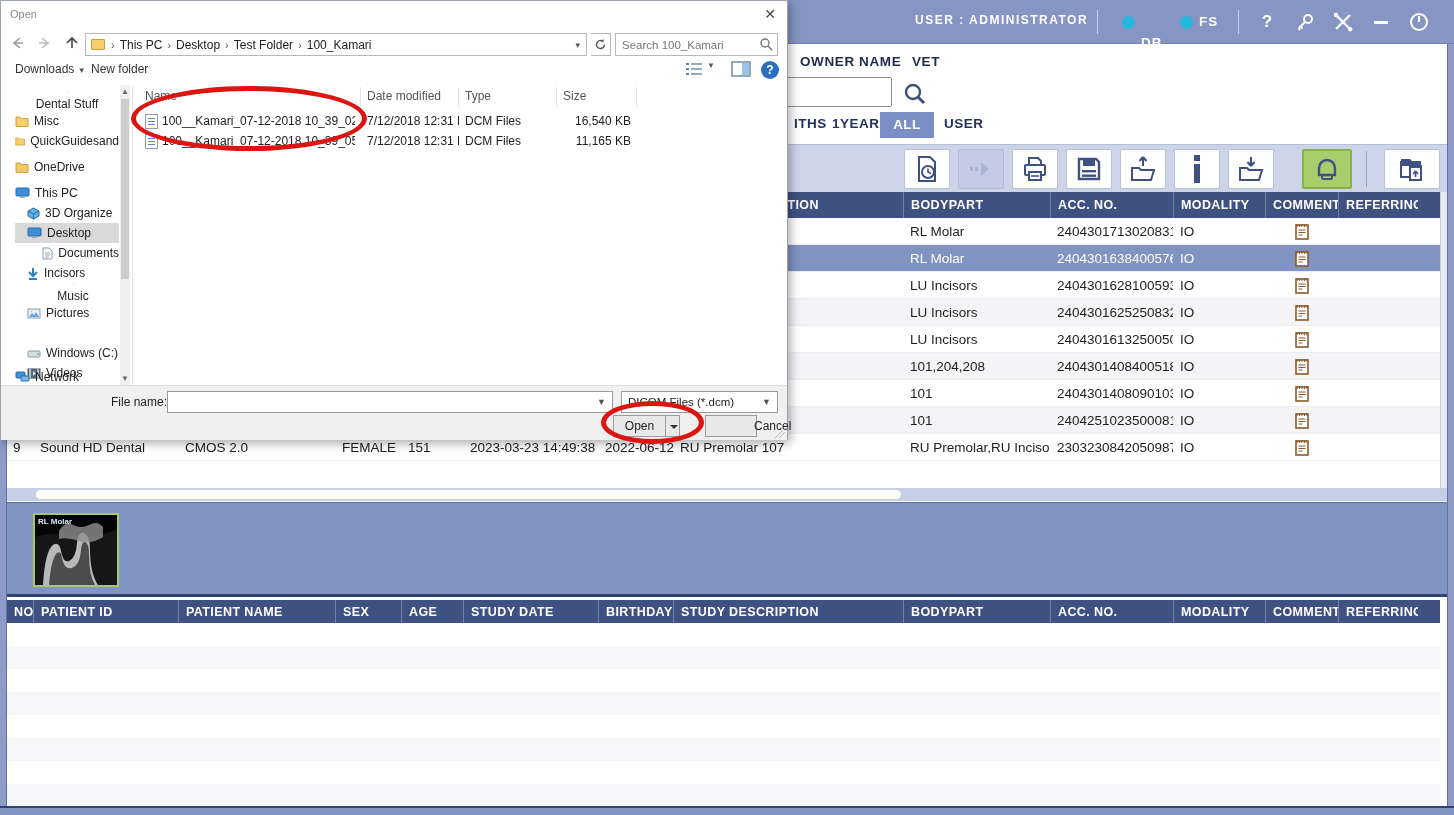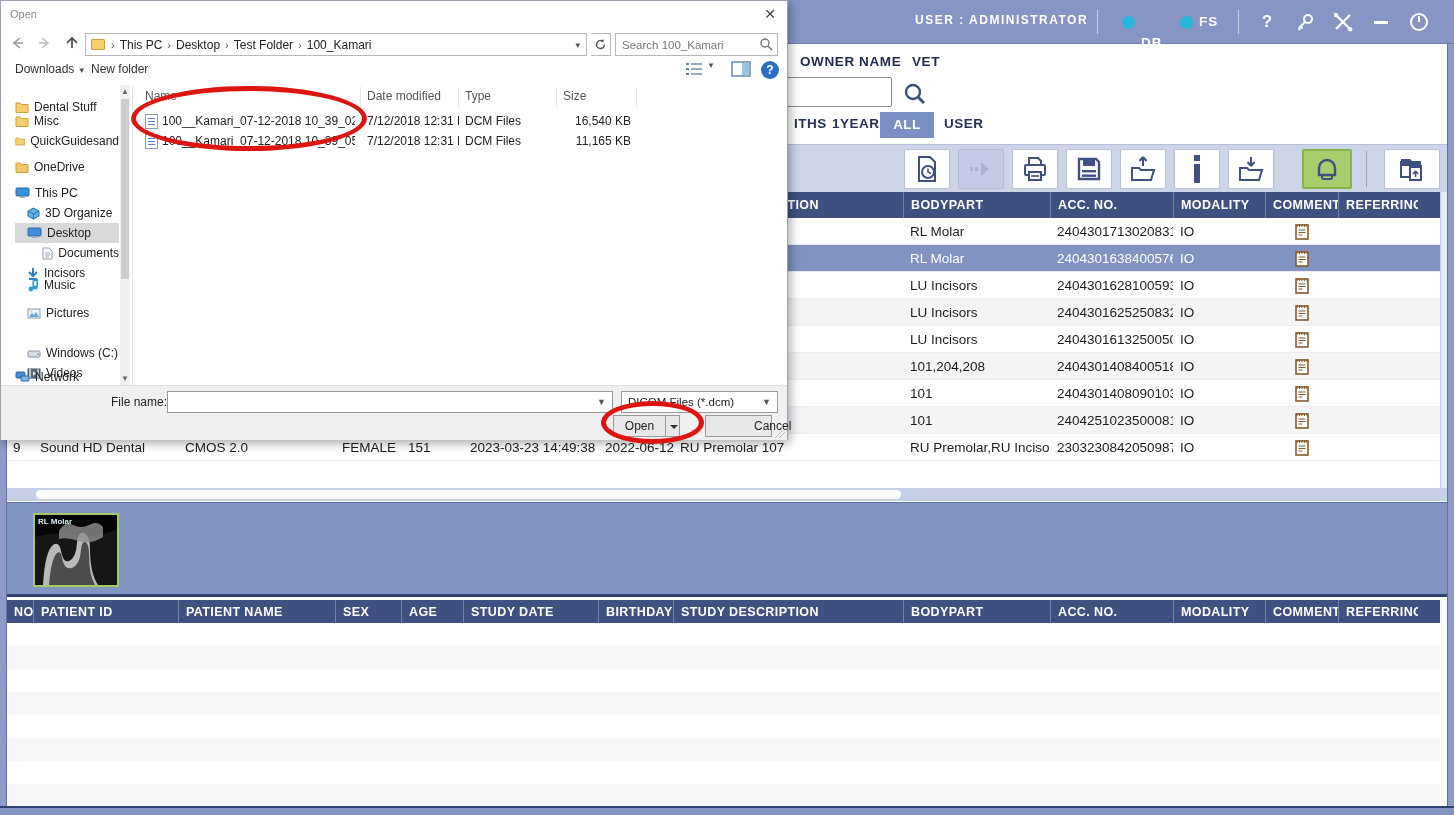--- a/index.html
+++ b/index.html
@@ -98,21 +98,21 @@
   .dlg-footer { position:absolute; left:0; top:384px; width:100%; height:55px; background:#f0f0f0; border-top:1px solid #dedede; }
   .fname-label { position:absolute; left:110px; top:9px; font-size:12px; color:#222; }
   .fname-input { position:absolute; left:166px; top:5px; width:446px; height:22px; border:1px solid #9a9a9a; background:#fff; font-size:12px; padding:0 18px 0 5px; }
   .fname-caret { position:absolute; left:596px; top:11px; color:#555; font-size:9px; }
   .ftype { position:absolute; left:620px; top:5px; width:157px; height:22px; border:1px solid #9a9a9a; background:#fff; font-size:11.5px; line-height:20px; padding-left:6px; cursor:pointer; }
   .ftype .caret { position:absolute; right:6px; top:0; font-size:9px; color:#555; }
   .btn { position:absolute; top:29px; height:22px; background:#e8e8e8; border:1px solid #9a9a9a; font-size:12px; text-align:center; line-height:20px; cursor:pointer; }
   .btn-open { left:612px; width:52px; border-right:none; }
   .btn-open-dd { left:664px; width:15px; }
   .btn-open-dd::after { content:""; position:absolute; left:4px; top:9px; border:4px solid transparent; border-top-color:#333; }
-  .btn-cancel { left:704px; width:67px;padding-left:48px; }
+  .btn-cancel { left:704px; width:52px;padding-left:48px; }
   .grip { position:absolute; right:2px; bottom:2px; width:10px; height:10px; background:
     linear-gradient(135deg, transparent 50%, #bbb 50%, #bbb 55%, transparent 55%, transparent 70%, #bbb 70%, #bbb 75%, transparent 75%); }
 
   .red-ellipse { position:absolute; border:5px solid #dd1410; border-radius:50%; pointer-events:none; z-index:5; }
   .ellipse-files { left:130px; top:85px; width:236px; height:65px; }
   .ellipse-open { left:601px; top:401px; width:103px; height:43px; }
 
   svg { display:block; }
 </style>
 </head>
@@ -560,21 +560,21 @@
             <rect x="1" y="1" width="18" height="14" fill="#fff" stroke="#5b84ad" stroke-width="1.4"></rect>
             <rect x="11" y="2" width="7" height="12" fill="#9cc3e5"></rect>
           </svg>
         </span>
       <span class="help-circle">?</span>
       <div class="cmd-rule"></div>
     </div>
 
     <div class="dlg-body">
 
-      <div class="side-item" style="top:12px;">
+      <div class="side-item" style="top:6px;flex-direction:column;">
         <svg width="14" height="12" viewBox="0 0 14 12">
             <path d="M1 2 h4 l1.5 1.5 H13 v8 H1 z" fill="#f6ce6b" stroke="#caa23c" stroke-width="1"></path>
           </svg>
         <span>Dental Stuff</span>
       </div>
       <div class="side-item" style="top:26px;">
         <svg width="14" height="12" viewBox="0 0 14 12">
             <path d="M1 2 h4 l1.5 1.5 H13 v8 H1 z" fill="#f6ce6b" stroke="#caa23c" stroke-width="1"></path>
           </svg>
         <span>Misc</span>
@@ -619,21 +619,21 @@
           </svg>
         <span>Documents</span>
       </div>
       <div class="side-item indent1" style="top:178px;">
         <svg width="12" height="13" viewBox="0 0 12 13">
             <path d="M6 1 v7 M2 5 l4 4 4-4" stroke="#2e7fc2" stroke-width="2" fill="none"></path>
             <path d="M2 12 h8" stroke="#2e7fc2" stroke-width="2"></path>
           </svg>
         <span>Incisors</span>
       </div>
-      <div class="side-item indent1" style="top:190px;">
+      <div class="side-item indent1" style="top:198px;flex-direction:column;">
         <svg width="12" height="13" viewBox="0 0 12 13">
             <circle cx="4" cy="10" r="2.4" fill="#2e9bd6"></circle>
             <path d="M6.2 10 V2 l4-1 v7" stroke="#2e9bd6" stroke-width="1.6" fill="none"></path>
             <circle cx="8.6" cy="8.6" r="2" fill="#2e9bd6"></circle>
           </svg>
         <span>Music</span>
       </div>
       <div class="side-item indent1" style="top:218px;">
         <svg width="14" height="11" viewBox="0 0 14 11">
             <rect x="1" y="1" width="12" height="9" fill="#eaf3fb" stroke="#8a9ab0"></rect>

